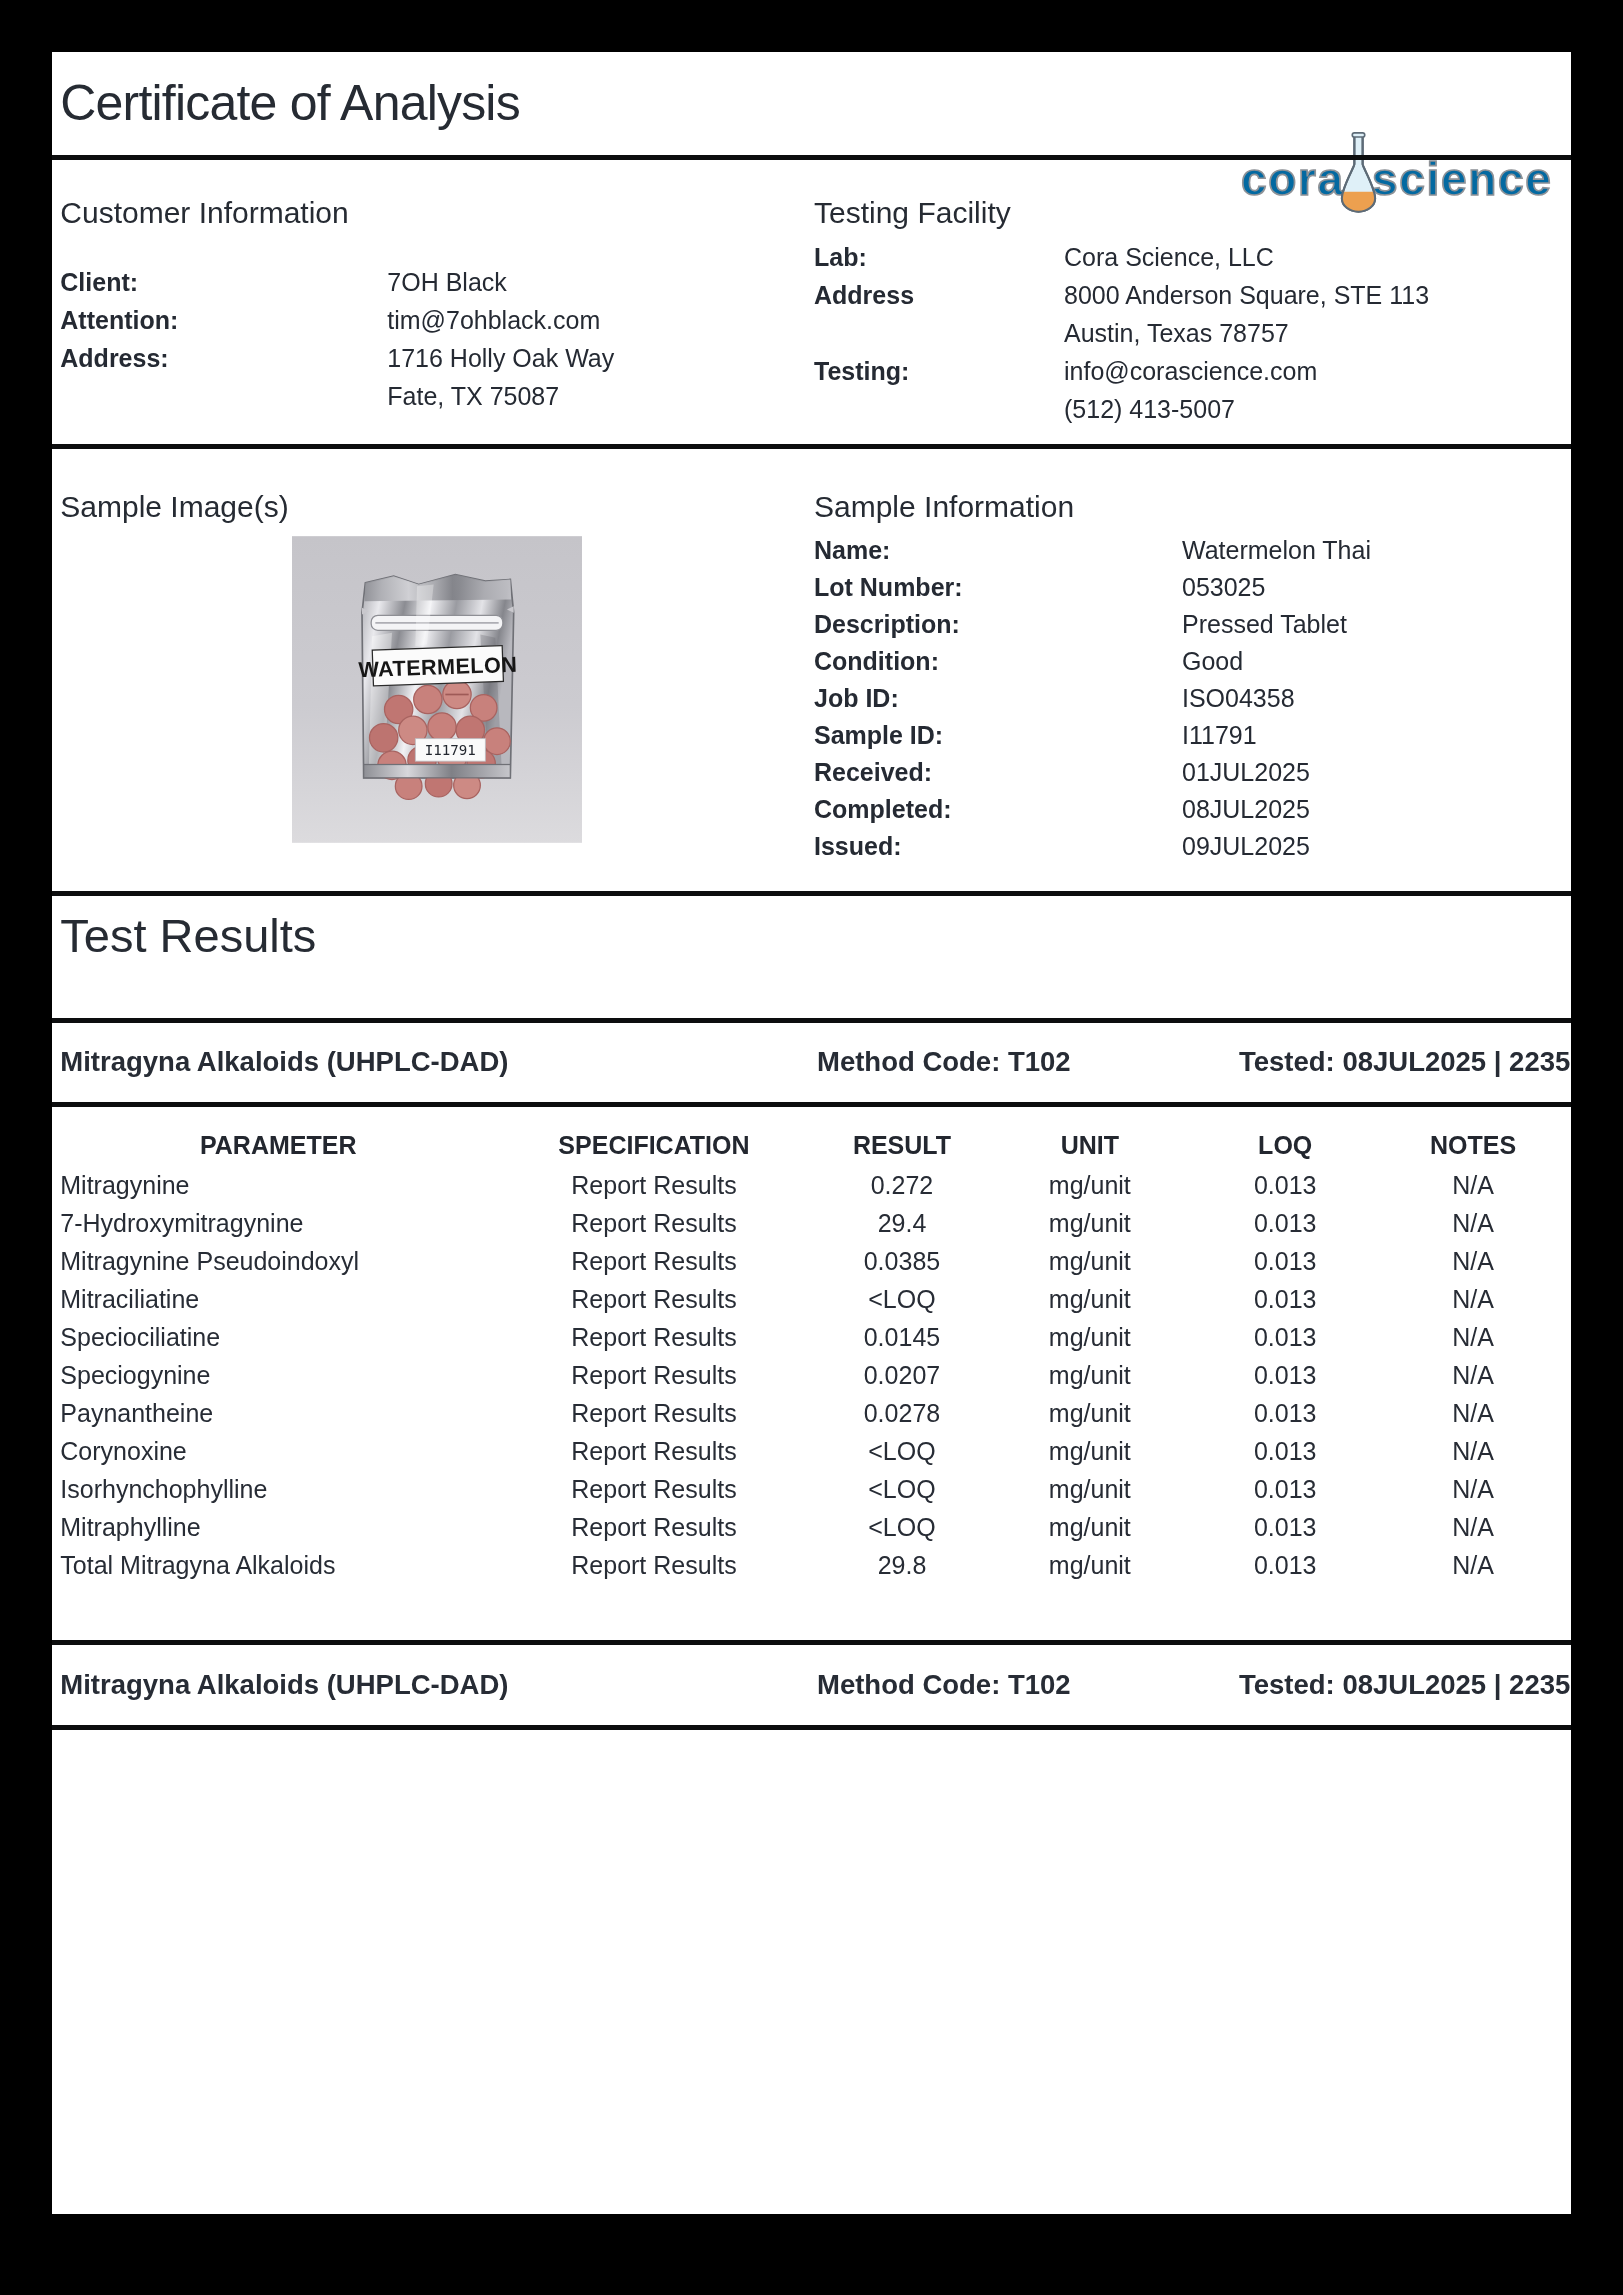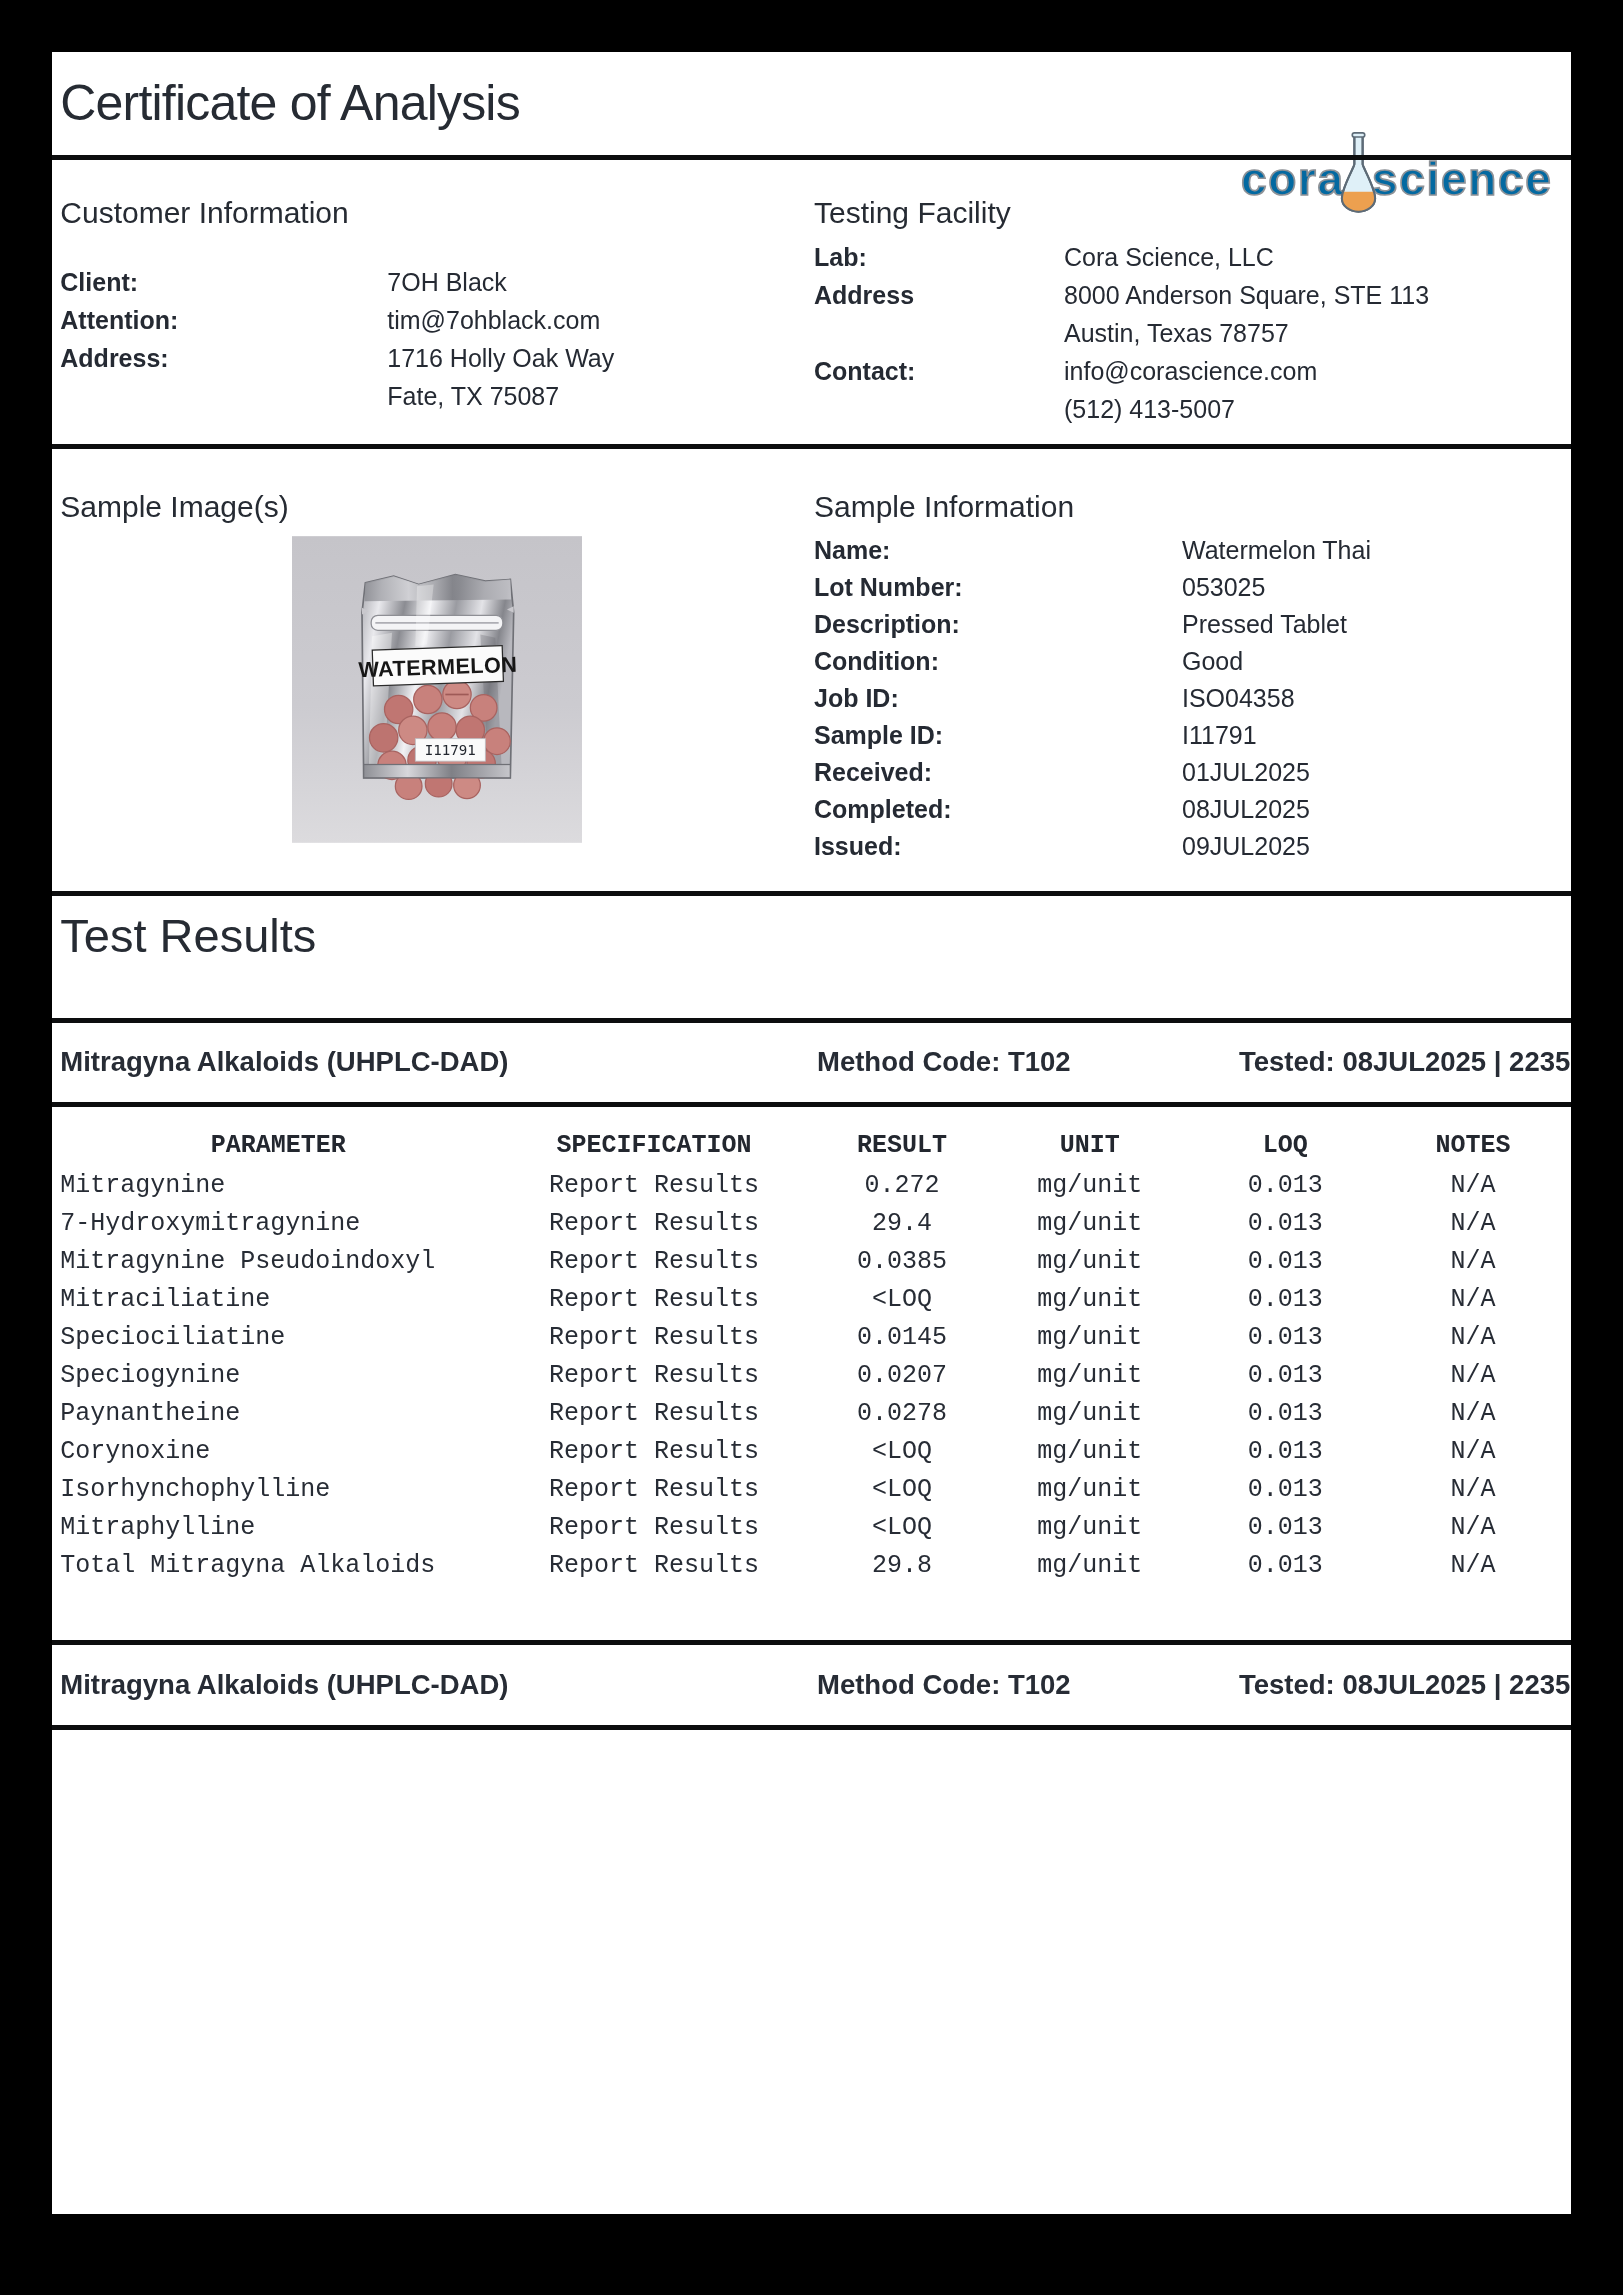--- a/index.html
+++ b/index.html
@@ -105,21 +105,21 @@
         <div class="row">
           <span class="lbl">Lab:</span>
           <span class="val">Cora Science, LLC</span>
         </div>
         <div class="row">
           <span class="lbl">Address</span>
           <span class="val">8000 Anderson Square, STE 113
 Austin, Texas 78757</span>
         </div>
         <div class="row">
-          <span class="lbl">Contact:</span>
+          <span class="lbl">Testing:</span>
           <span class="val">info@corascience.com
 (512) 413-5007</span>
         </div>
       </div>
   </div>
   <div class="rule" style="top:392px"></div>
 
   <div class="sec" style="top:397px; height:442px;">
     <h2 class="col-h" style="left:8.3px; top:41px;">Sample Image(s)</h2>
     <h2 class="col-h" style="left:762px; top:41px;">Sample Information</h2>
@@ -245,21 +245,21 @@
   </div>
   <div class="rule" style="top:966px"></div>
 
   <div class="band" style="top:971px; height:78px; line-height:78px;">
     <span class="b-title">Mitragyna Alkaloids (UHPLC-DAD)</span>
     <span class="b-method">Method Code: T102</span>
     <span class="b-tested">Tested: 08JUL2025 | 2235</span>
   </div>
   <div class="rule" style="top:1050px"></div>
 
-  <div class="sec" style="top:1055px; height:533px;font-family:Liberation Mono, monospace;">
+  <div class="sec" style="top:1055px; height:533px;">
     <table class="results">
       <thead>
         <tr>
           <th class="c-param">PARAMETER</th>
           <th class="c-spec">SPECIFICATION</th>
           <th class="c-result">RESULT</th>
           <th class="c-unit">UNIT</th>
           <th class="c-loq">LOQ</th>
           <th class="c-notes">NOTES</th>
         </tr>

